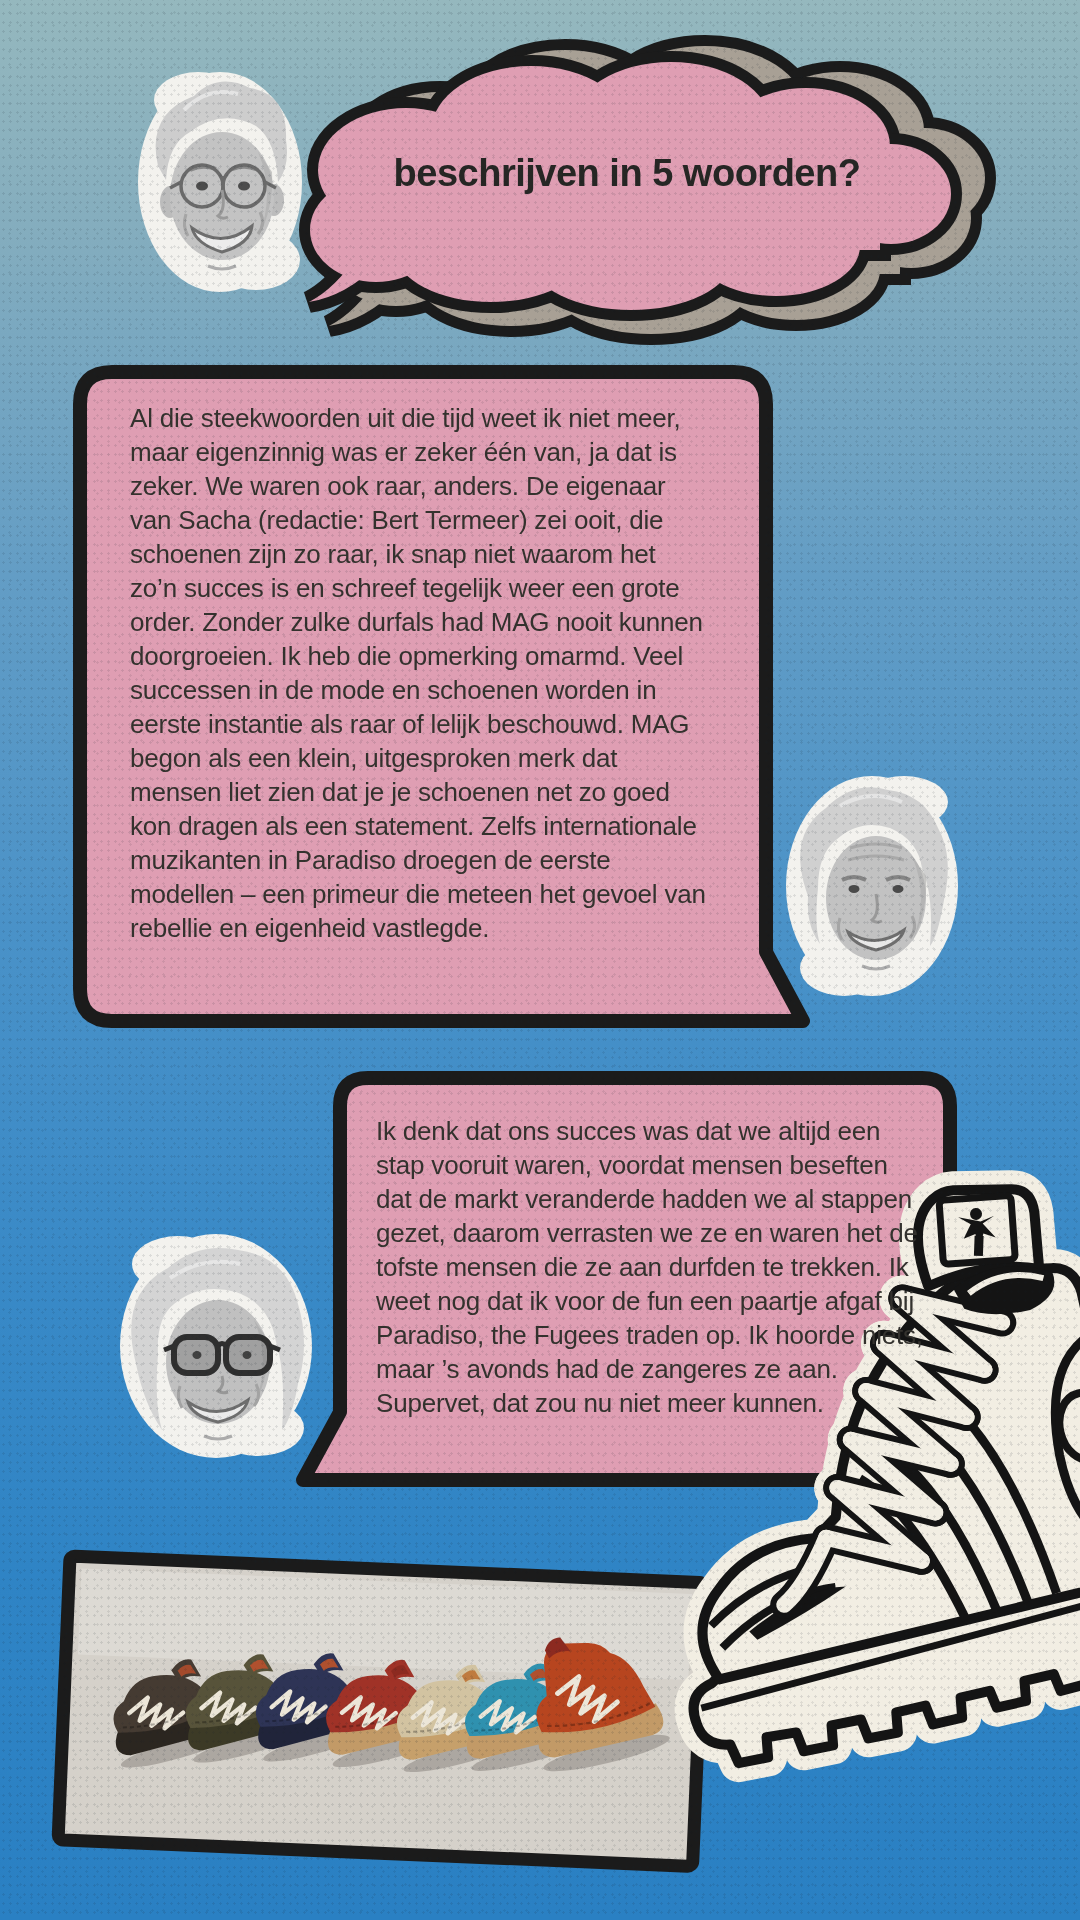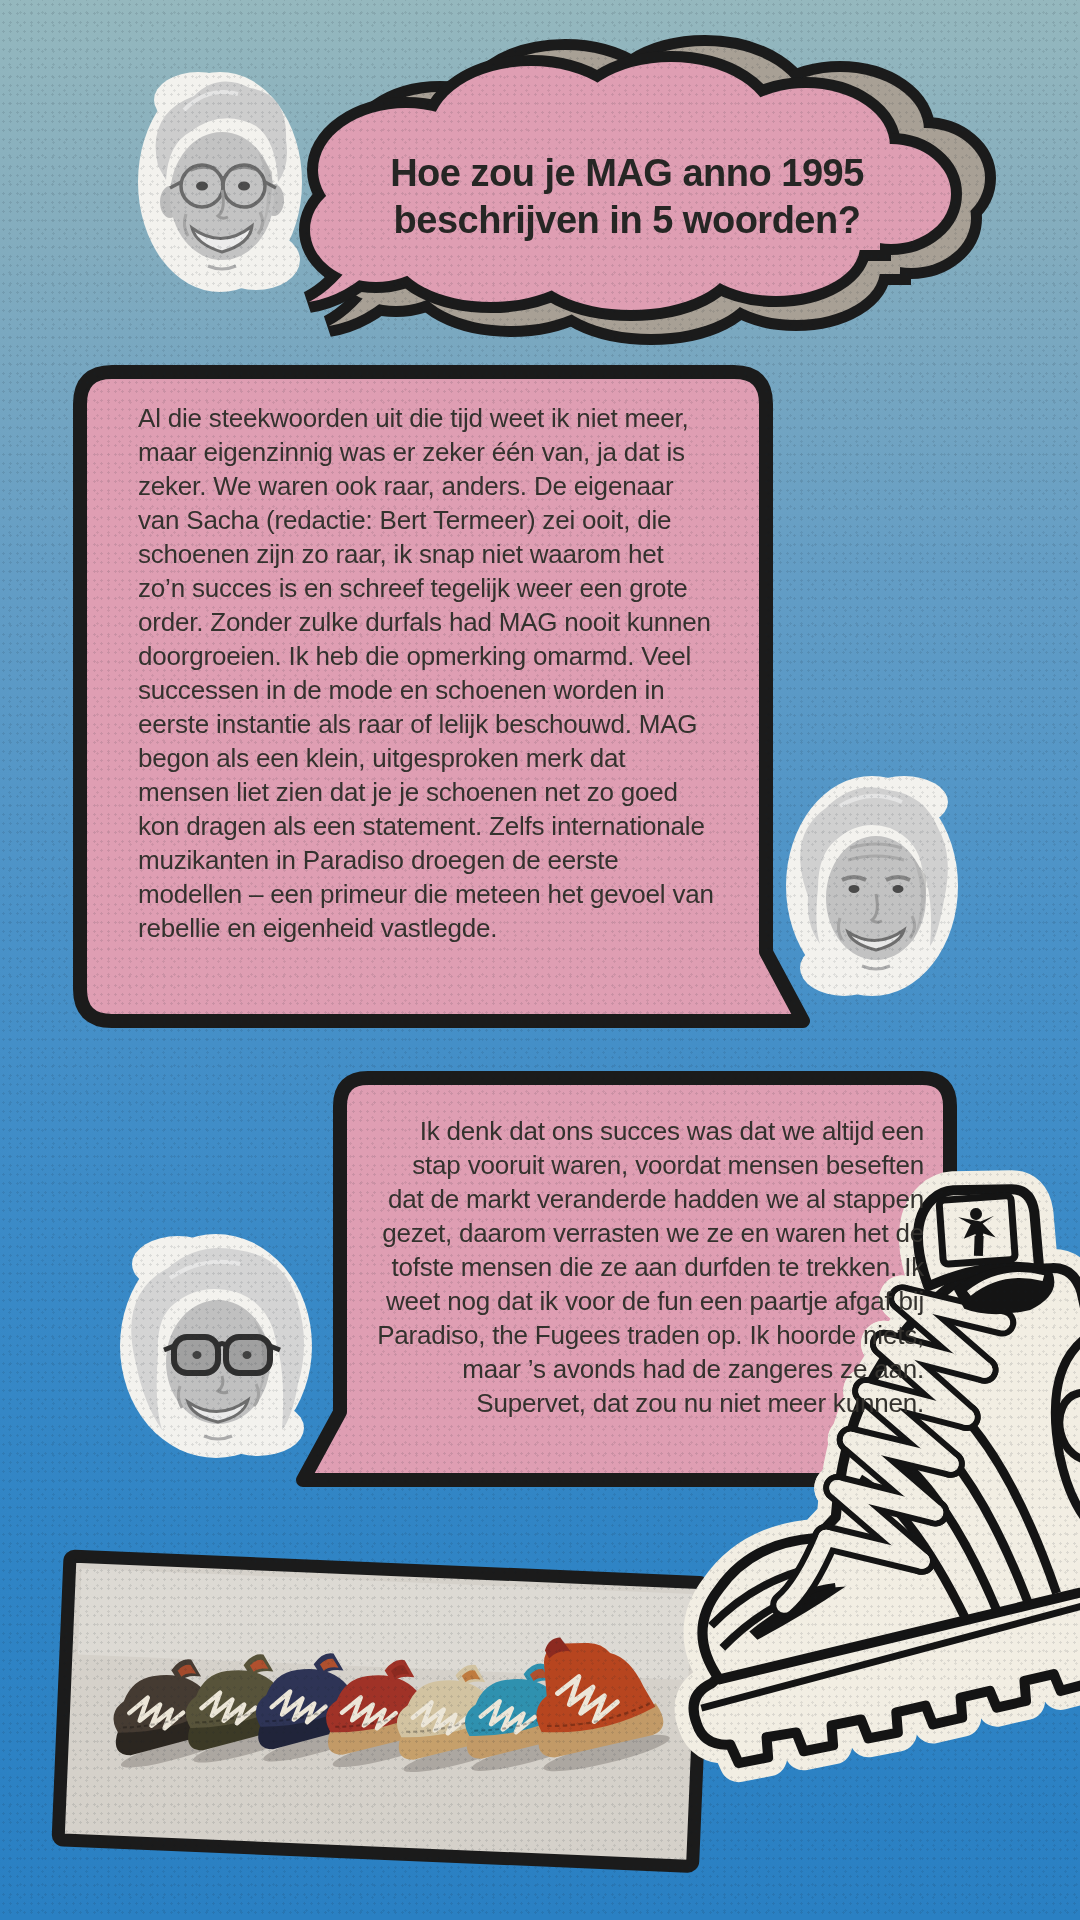--- a/index.html
+++ b/index.html
@@ -13,22 +13,22 @@
   .art { position:absolute; left:0; top:0; }
   .cloud-text {
     position:absolute; left:322px; top:150px; width:610px;
     text-align:center; font-size:38px; font-weight:700; line-height:47px;
     color:#262624; letter-spacing:-0.5px;
   }
   .answer {
     position:absolute; color:#34322e; font-size:26px; line-height:34px;
     letter-spacing:-0.2px;
   }
-  .answer-1 { left:130px; top:401px;  width:578px;margin-left:8px; }
-  .answer-2 { left:376px; top:1114px; width:548px;text-align:right; }
+  .answer-1 { left:130px; top:401px;  width:578px; }
+  .answer-2 { left:376px; top:1114px; width:548px; }
   .grain {
     position:absolute; inset:0; pointer-events:none; opacity:0.17;
     background-image:
       radial-gradient(rgba(25,35,45,0.65) 1px, transparent 1.2px),
       radial-gradient(rgba(15,25,35,0.5) 1px, transparent 1.3px);
     background-size: 7px 9px, 11px 13px;
     background-position: 0 0, 4px 6px;
   }
 </style>
 </head>
@@ -286,21 +286,20 @@
           <circle cx="366" cy="-104" r="6" fill="#141414"></circle>
           <path d="M348,-102 L360,-94 L352,-80 L364,-84 L366,-66 L372,-84 L384,-79
                    L372,-94 L384,-101 L370,-96 Z" fill="#141414"></path>
           <rect x="362" y="-82" width="9" height="20" fill="#141414" transform="rotate(6 366 -72)"></rect>
         </g>
       </g>
     </g>
   </svg>
 
   <div class="cloud-text">
-    <div>Hoe zou je MAG anno 1995</div>
     <div>beschrijven in 5 woorden?</div>
   </div>
 
   <div class="answer answer-1">Al die steekwoorden uit die tijd weet ik niet meer, maar eigenzinnig was er zeker één van, ja dat is zeker. We waren ook raar, anders. De eigenaar van Sacha (redactie: Bert Termeer) zei ooit, die schoenen zijn zo raar, ik snap niet waarom het zo’n succes is en schreef tegelijk weer een grote order. Zonder zulke durfals had MAG nooit kunnen doorgroeien. Ik heb die opmerking omarmd. Veel successen in de mode en schoenen worden in eerste instantie als raar of lelijk beschouwd. MAG begon als een klein, uitgesproken merk dat mensen liet zien dat je je schoenen net zo goed kon dragen als een statement. Zelfs internationale muzikanten in Paradiso droegen de eerste modellen – een primeur die meteen het gevoel van rebellie en eigenheid vastlegde.</div>
 
   <div class="answer answer-2">Ik denk dat ons succes was dat we altijd een stap vooruit waren, voordat mensen beseften dat de markt veranderde hadden we al stappen gezet, daarom verrasten we ze en waren het de tofste mensen die ze aan durfden te trekken. Ik weet nog dat ik voor de fun een paartje afgaf bij Paradiso, the Fugees traden op. Ik hoorde niets, maar ’s avonds had de zangeres ze aan. Supervet, dat zou nu niet meer kunnen.</div>
 
   <div class="grain"></div>
 </div>
 

